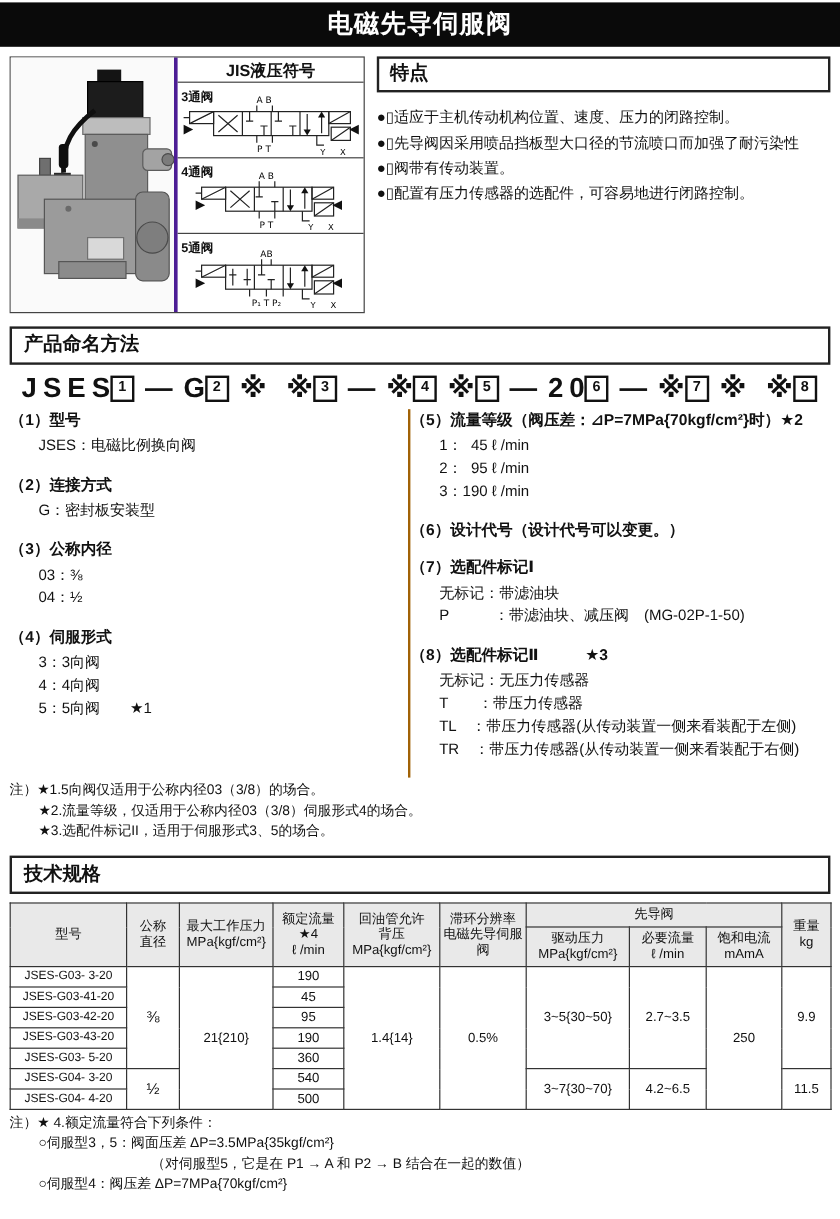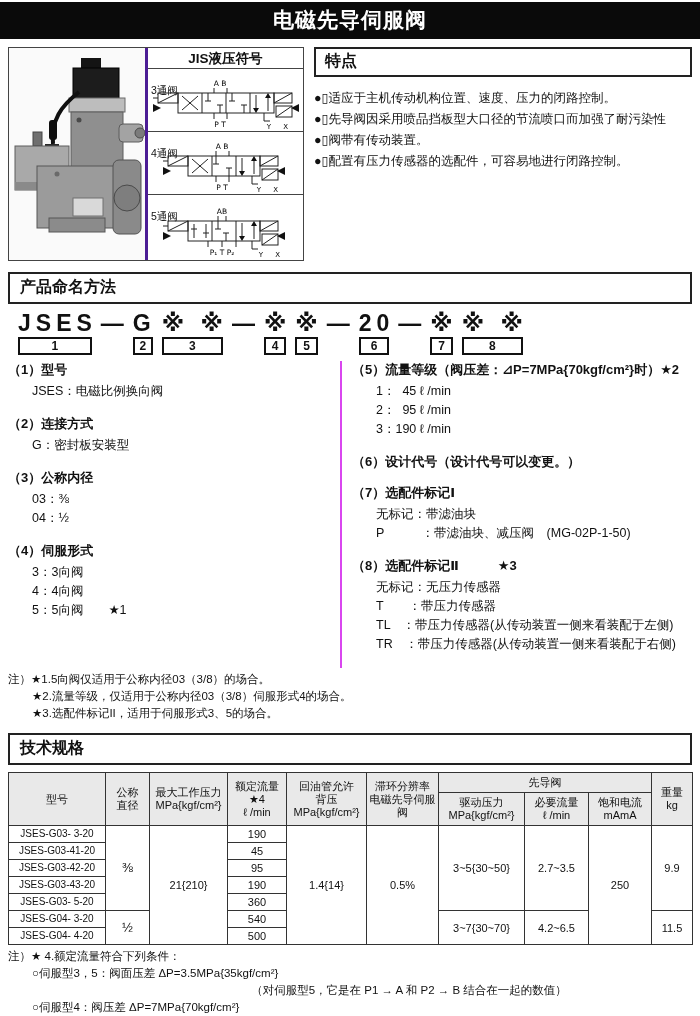--- a/index.html
+++ b/index.html
@@ -11,44 +11,44 @@
   .title-bar { background:#0a0a0a; color:#fff; font-size:21px; font-weight:bold;
     padding:4px 12px 5px; margin:2px 0 8px 0; letter-spacing:1px;text-align:center; }
   .top { display:flex; margin:0 8px; }
   .photo-jis { display:flex; border:1px solid #444; }
   .photo-box { width:136px; height:212px; background:#fbfbfb; position:relative; }
   .jis-panel { width:158px; border-left:3px solid #4c1d95; display:flex; flex-direction:column; }
   .jis-title { height:21px; line-height:21px; text-align:center; font-weight:bold;
     font-size:13.5px; border-bottom:1px solid #444; }
   .jis-cell { height:63px; border-bottom:1px solid #444; position:relative; }
   .jis-cell.last { border-bottom:none; height:64px; }
-  .jis-label { position:absolute; top:15px; left:3px; font-size:10.5px; font-weight:normal; }
+  .jis-label { position:absolute; top:5px; left:3px; font-size:10.5px; font-weight:bold; }
   .valve-svg { position:absolute; bottom:0; left:2px; }
   .features-col { flex:1; margin-left:10px; }
   .feature-head-box { border:2px solid #222; padding:2px 9px 3px; font-size:16px; font-weight:bold; }
   .feature-list { margin:11px 0 0; padding:0; list-style:none; font-size:12.5px; line-height:21px; }
   .section-bar { border:2px solid #222; font-weight:bold; font-size:16px;
     padding:3px 10px 4px; margin:11px 8px 7px; }
   .model-code { display:flex; align-items:flex-start; margin:2px 8px 6px 18px; gap:9px; }
-  .code-group { display:flex; flex-direction:column; align-items:flex-start; }
+  .code-group { display:flex; align-items:flex-start; }
   .code-char { font-size:23px; font-weight:bold; letter-spacing:5px; margin-right:-5px;
     line-height:24px; white-space:pre; }
   .code-box { margin-top:2px; border:2px solid #111; text-align:center; font-size:12px;
     line-height:14px; font-weight:bold; align-self:stretch; min-width:20px; padding:0 3px; }
   .dash { font-size:23px; font-weight:bold; line-height:24px; }
   .naming-cols { display:flex; margin:4px 8px 0; }
   .col-left { width:332px; }
-  .col-right { flex:1; border-left:2px solid #d946ef; padding-left:10px; }
+  .col-right { flex:1; border-left:2px solid #a16207; }
   .n-item { margin-bottom:14px; }
   .n-head { font-size:13px; font-weight:bold; margin:0 0 4px; line-height:17px; }
   .n-line { padding-left:24px; font-size:12.5px; line-height:19px; white-space:pre-wrap; }
   .note-block { margin:3px 8px 0; font-size:11.5px; line-height:17px; }
   .note-block .nl { padding-left:24px; white-space:pre-wrap; }
   .note-block .nl.first { padding-left:0; }
-  .note-block .nl.deep { padding-left:118px;text-align:center; }
+  .note-block .nl.deep { padding-left:118px; }
   table.spec { border-collapse:collapse; table-layout:fixed; width:684px; margin:4px 8px 2px;
     font-size:11px; }
   table.spec th, table.spec td { border:1px solid #333; }
   table.spec th { background:#e9e9e9; font-weight:normal; white-space:pre-line;
     line-height:13px; padding:3px 1px; text-align:center; vertical-align:middle; }
   table.spec td { text-align:center; padding:0 2px; height:17px; line-height:16px;
     vertical-align:middle; background:#fff; }
   td.model { text-align:left; padding-left:4px; font-size:10px; }
   .frac { font-size:13px; }
   svg text { font-family:"DejaVu Sans","Liberation Sans",sans-serif; }

